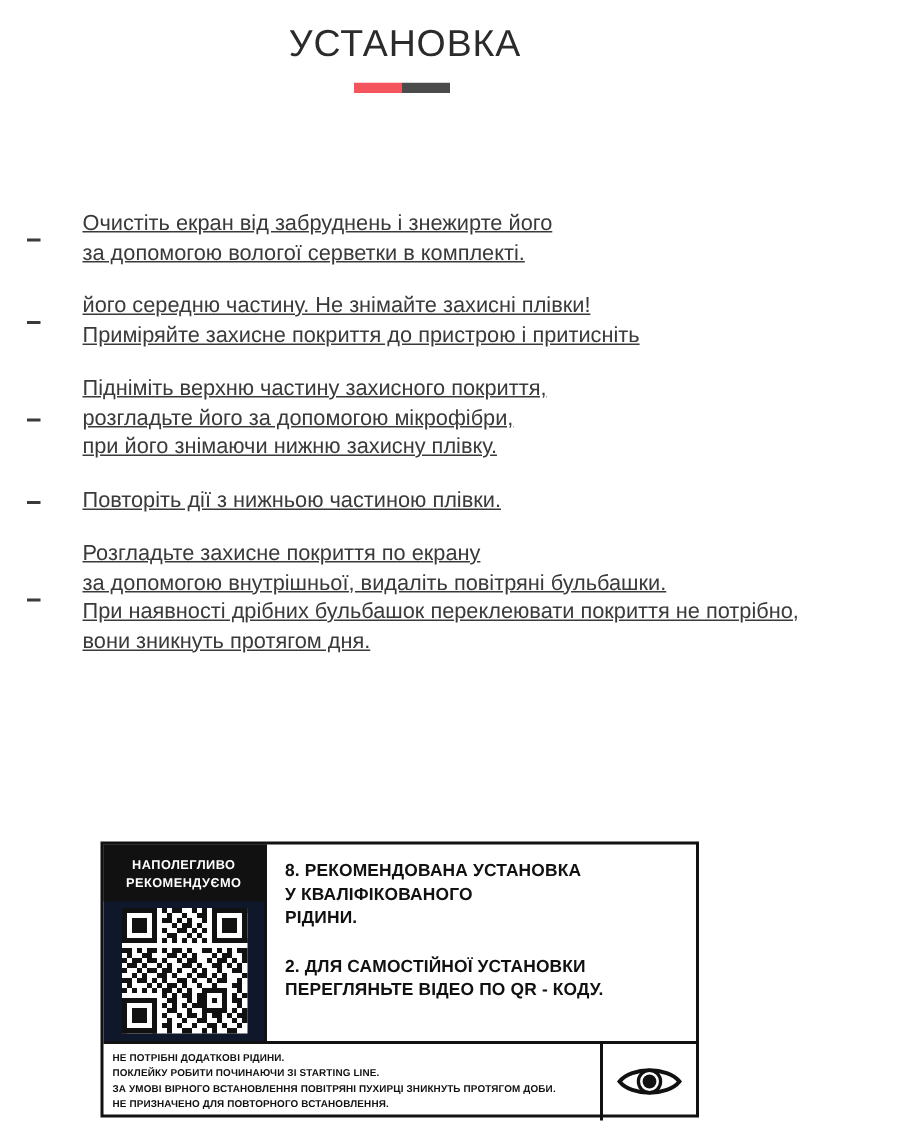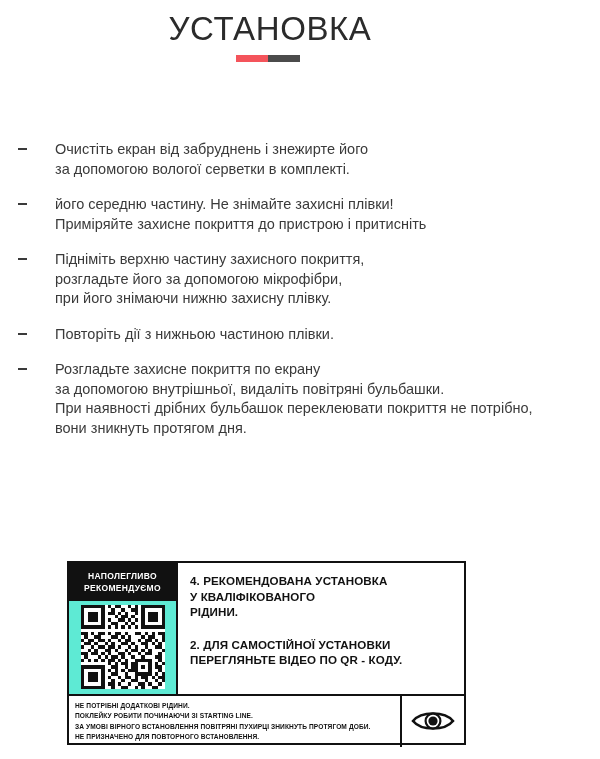--- a/index.html
+++ b/index.html
@@ -18,21 +18,21 @@
     -webkit-font-smoothing: antialiased;
   }
 
   
   .page-title {
     position: absolute;
     left: 0;
     top: 14px;
     width: 540px;
     text-align: center;
-    font-size: 33px;
+    font-size: 25px;
     font-weight: 400;
     letter-spacing: 0.6px;
     color: #2b2b2b;
     margin: 0;
     line-height: 30px;
   }
   .title-divider {
     position: absolute;
     left: 236px;
     top: 55px;
@@ -47,21 +47,23 @@
   
   .steps {
     position: absolute;
     left: 0;
     top: 140px;
     width: 600px;
   }
   .step {
     position: relative;
     display: flex;
+    align-items: center;
     margin-bottom: 16px;
+    text-decoration: underline;
   }
   .step-dash {
     width: 55px;
     flex: 0 0 55px;
     text-align: left;
     padding-left: 18px;
     box-sizing: border-box;
     color: #3a3a3a;
     font-size: 15px;
     line-height: 1;
@@ -102,21 +104,21 @@
     flex: 0 0 133px;
     border-bottom: 2px solid #111111;
     box-sizing: border-box;
   }
   .card-left {
     flex: 0 0 109px;
     border-right: 2px solid #111111;
     box-sizing: border-box;
     display: flex;
     flex-direction: column;
-    background: #5eead4;
+    background: #0f172a;
   }
   .recommend-badge {
     background: #111111;
     color: #ffffff;
     text-align: center;
     font-size: 8.5px;
     font-weight: 700;
     letter-spacing: 0.3px;
     line-height: 12px;
     padding: 7px 2px 7px 2px;
@@ -424,21 +426,21 @@
             <rect x="16" y="24" width="1" height="1"></rect>
               <rect x="18" y="24" width="1" height="1"></rect>
             <rect x="21" y="24" width="2" height="1"></rect>
           </g>
         </svg>
       </div>
     </div>
 
     <div class="card-right">
       <p class="card-heading">
-        <span>4. РЕКОМЕНДОВАНА УСТАНОВКА</span><br>
+        <span>8. РЕКОМЕНДОВАНА УСТАНОВКА</span><br>
         <span>У КВАЛІФІКОВАНОГО</span><br>
         <span>РІДИНИ.</span>
       </p>
       <p class="card-heading second">
         <span>2. ДЛЯ САМОСТІЙНОЇ УСТАНОВКИ</span><br>
         <span>ПЕРЕГЛЯНЬТЕ ВІДЕО ПО QR - КОДУ.</span>
       </p>
     </div>
 
   </div>

